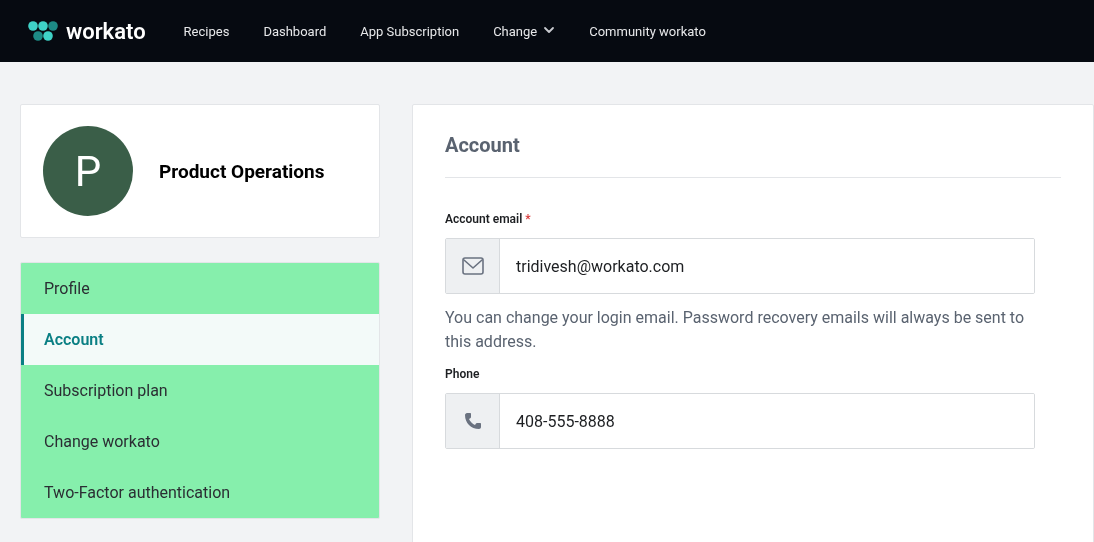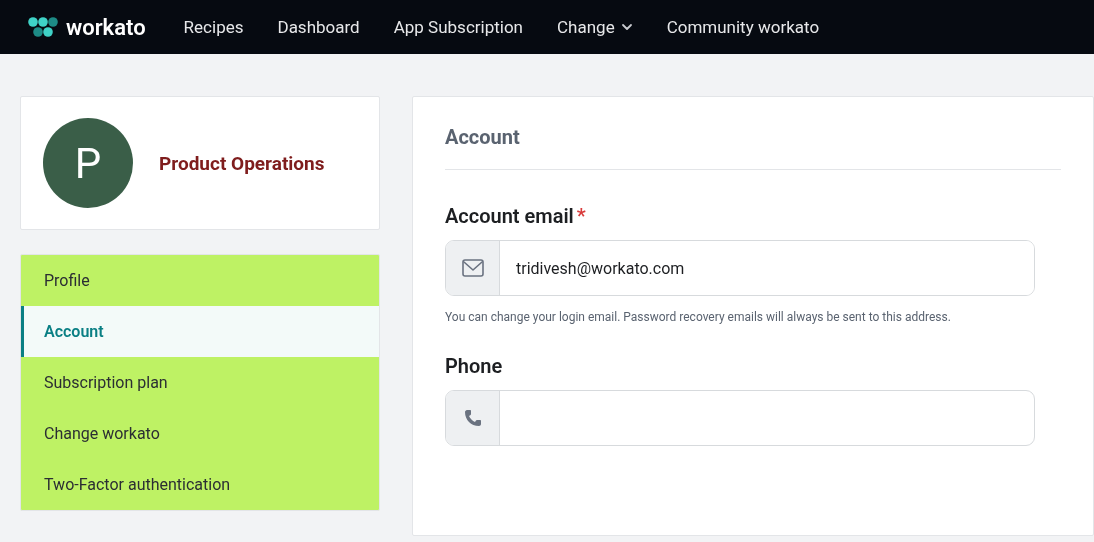--- a/index.html
+++ b/index.html
@@ -10,21 +10,21 @@
     body {
       font-family: -apple-system, BlinkMacSystemFont, "Segoe UI", Roboto, Helvetica, Arial, sans-serif;
       background: #f2f3f5;
       width: 1094px;
       height: 542px;
       overflow: hidden;
     }
     
     .topbar {
       background: #060a11;
-      height: 54px;
+      height: 62px;
       display: flex;
       align-items: center;
       padding: 0 28px;
       gap: 38px;
     }
     .logo {
       display: flex;
       align-items: center;
       gap: 8px;
       color: #fff;
@@ -36,21 +36,21 @@
       gap: 2px;
       align-items: flex-end;
     }
     .navlinks {
       display: flex;
       gap: 34px;
       align-items: center;
     }
     .navlink {
       color: #e7e8ea;
-      font-size: 17px;
+      font-size: 13px;
       font-weight: 400;
       display: flex;
       align-items: center;
       gap: 6px;
       cursor: pointer;
     }
     .chevron-down {
       width: 12px;
       height: 12px;
     }
@@ -84,24 +84,24 @@
       color: #fff;
       font-size: 42px;
       font-weight: 400;
       display: flex;
       align-items: center;
       justify-content: center;
     }
     .profile-name {
       font-size: 19px;
       font-weight: 700;
-      color: #7f1d1d;
+      color: #000000;
     }
     .sidemenu {
-      background: #bef264;
+      background: #86efac;
       border: 1px solid #e3e5e8;
       border-radius: 2px;
       display: flex;
       flex-direction: column;
     }
     .sidemenu-item {
       padding: 16px 20px 16px 20px;
       font-size: 16px;
       color: #2b2e33;
       cursor: pointer;
@@ -125,38 +125,38 @@
       font-size: 20px;
       font-weight: 700;
       color: #5a6370;
       padding-bottom: 20px;
       border-bottom: 1px solid #e3e5e8;
     }
     .form-group {
       margin-top: 34px;
     }
     .form-group.second {
-      margin-top: 28px;
+      margin-top: 13px;
     }
     .field-label {
-      font-size: 20px;
+      font-size: 12px;
       font-weight: 600;
       color: #1d1f22;
       display: flex;
       align-items: center;
       gap: 3px;
     }
     .required-star {
       color: #d93b3b;
     }
     .input-wrap {
       margin-top: 12px;
       display: flex;
       border: 1px solid #d7dadd;
-      border-radius: 9px;
+      border-radius: 2px;
       height: 56px;
       width: 590px;
       overflow: hidden;
     }
     .input-icon {
       width: 54px;
       background: #eef0f2;
       border-right: 1px solid #d7dadd;
       display: flex;
       align-items: center;
@@ -167,21 +167,21 @@
       flex: 1;
       border: none;
       outline: none;
       padding: 0 16px;
       font-size: 16px;
       color: #1d1f22;
       font-family: inherit;
     }
     .help-text {
       margin-top: 12px;
-      font-size: 12px;
+      font-size: 16px;
       color: #5a6370;
       line-height: 1.5;
       max-width: 580px;
     }
   </style>
 </head>
 <body>
 
 <div class="topbar">
   <div class="logo">
@@ -270,16 +270,17 @@
     <div class="form-group second">
       <div class="field-label">
         <span>Phone</span>
       </div>
       <div class="input-wrap">
         <div class="input-icon">
           <svg width="20" height="20" viewBox="0 0 20 20">
             <path d="M4 2 C3 2 2 3 2 4 C2 12 8 18 16 18 C17 18 18 17 18 16 L18 13 C18 12.4 17.6 12 17 12 L14 12 C13.5 12 13 12.3 12.8 12.7 L12 14 C9.5 13 7 10.5 6 8 L7.3 7.2 C7.7 7 8 6.5 8 6 L8 3 C8 2.4 7.6 2 7 2 Z" fill="#6a7280"></path>
           </svg>
         </div>
+        <input type="text" class="text-input" value="408-555-8888" style="">
       </div>
     </div>
   </div>
 </div>
 
 </body></html>

